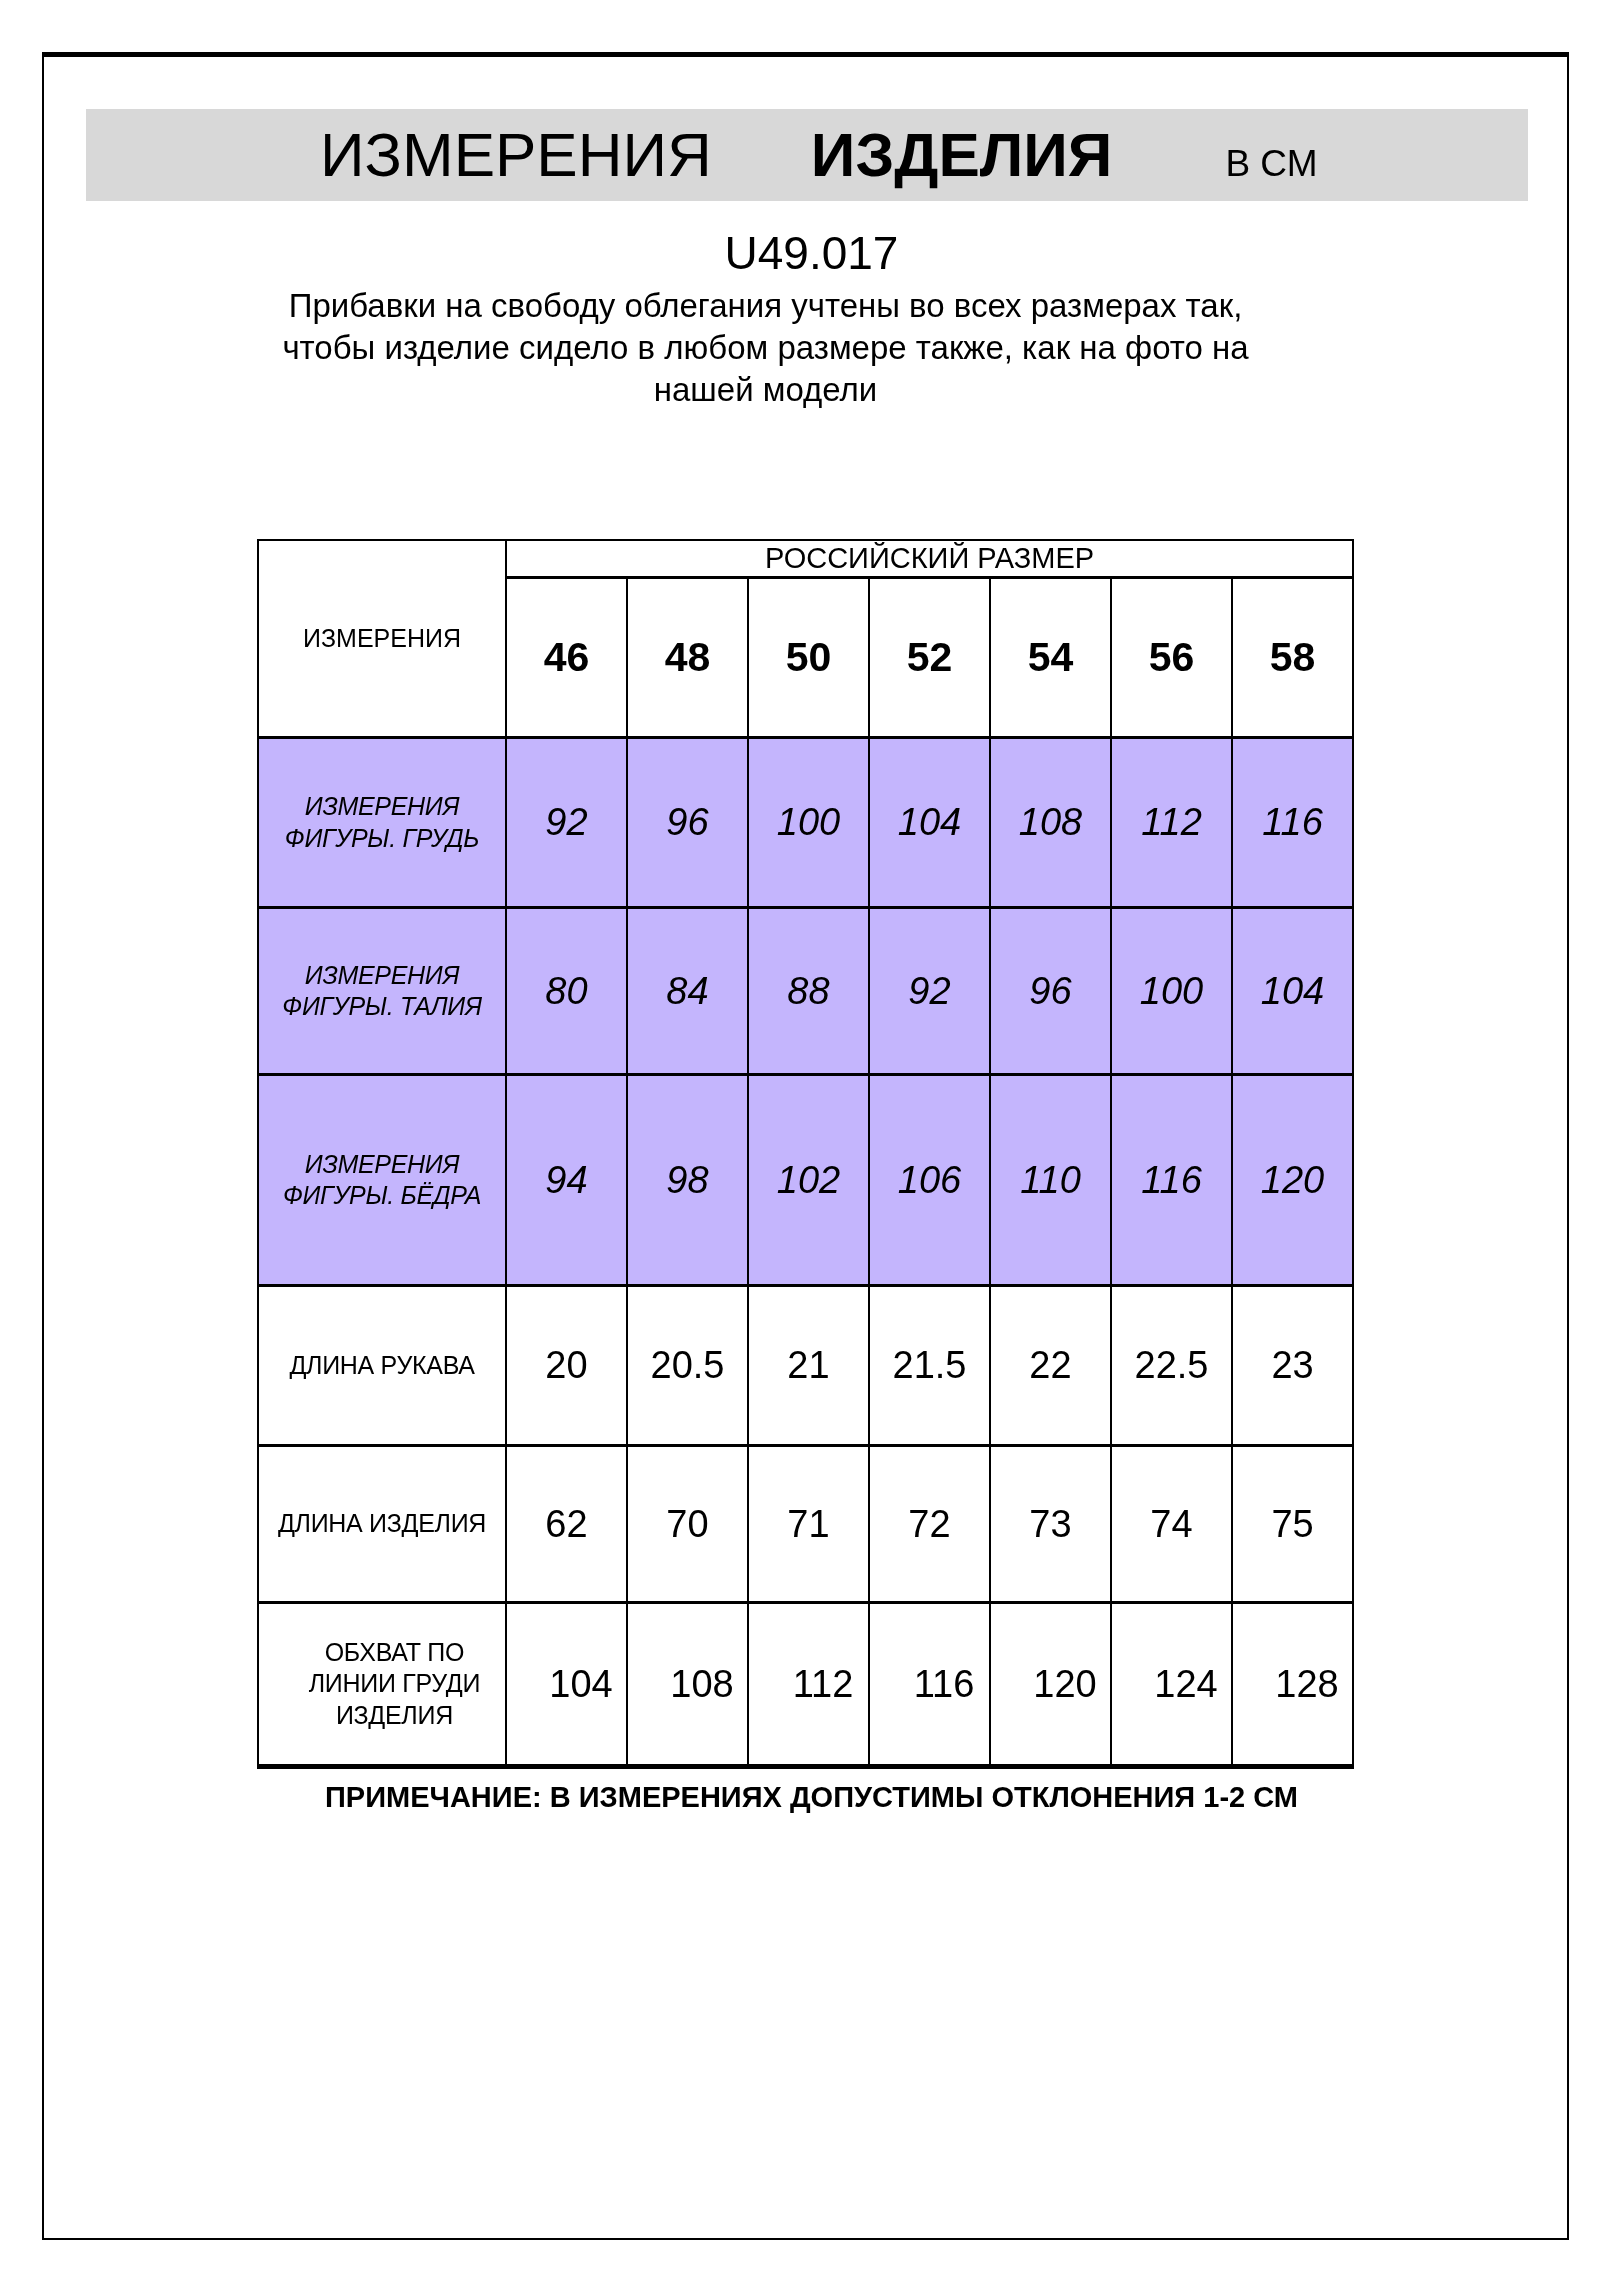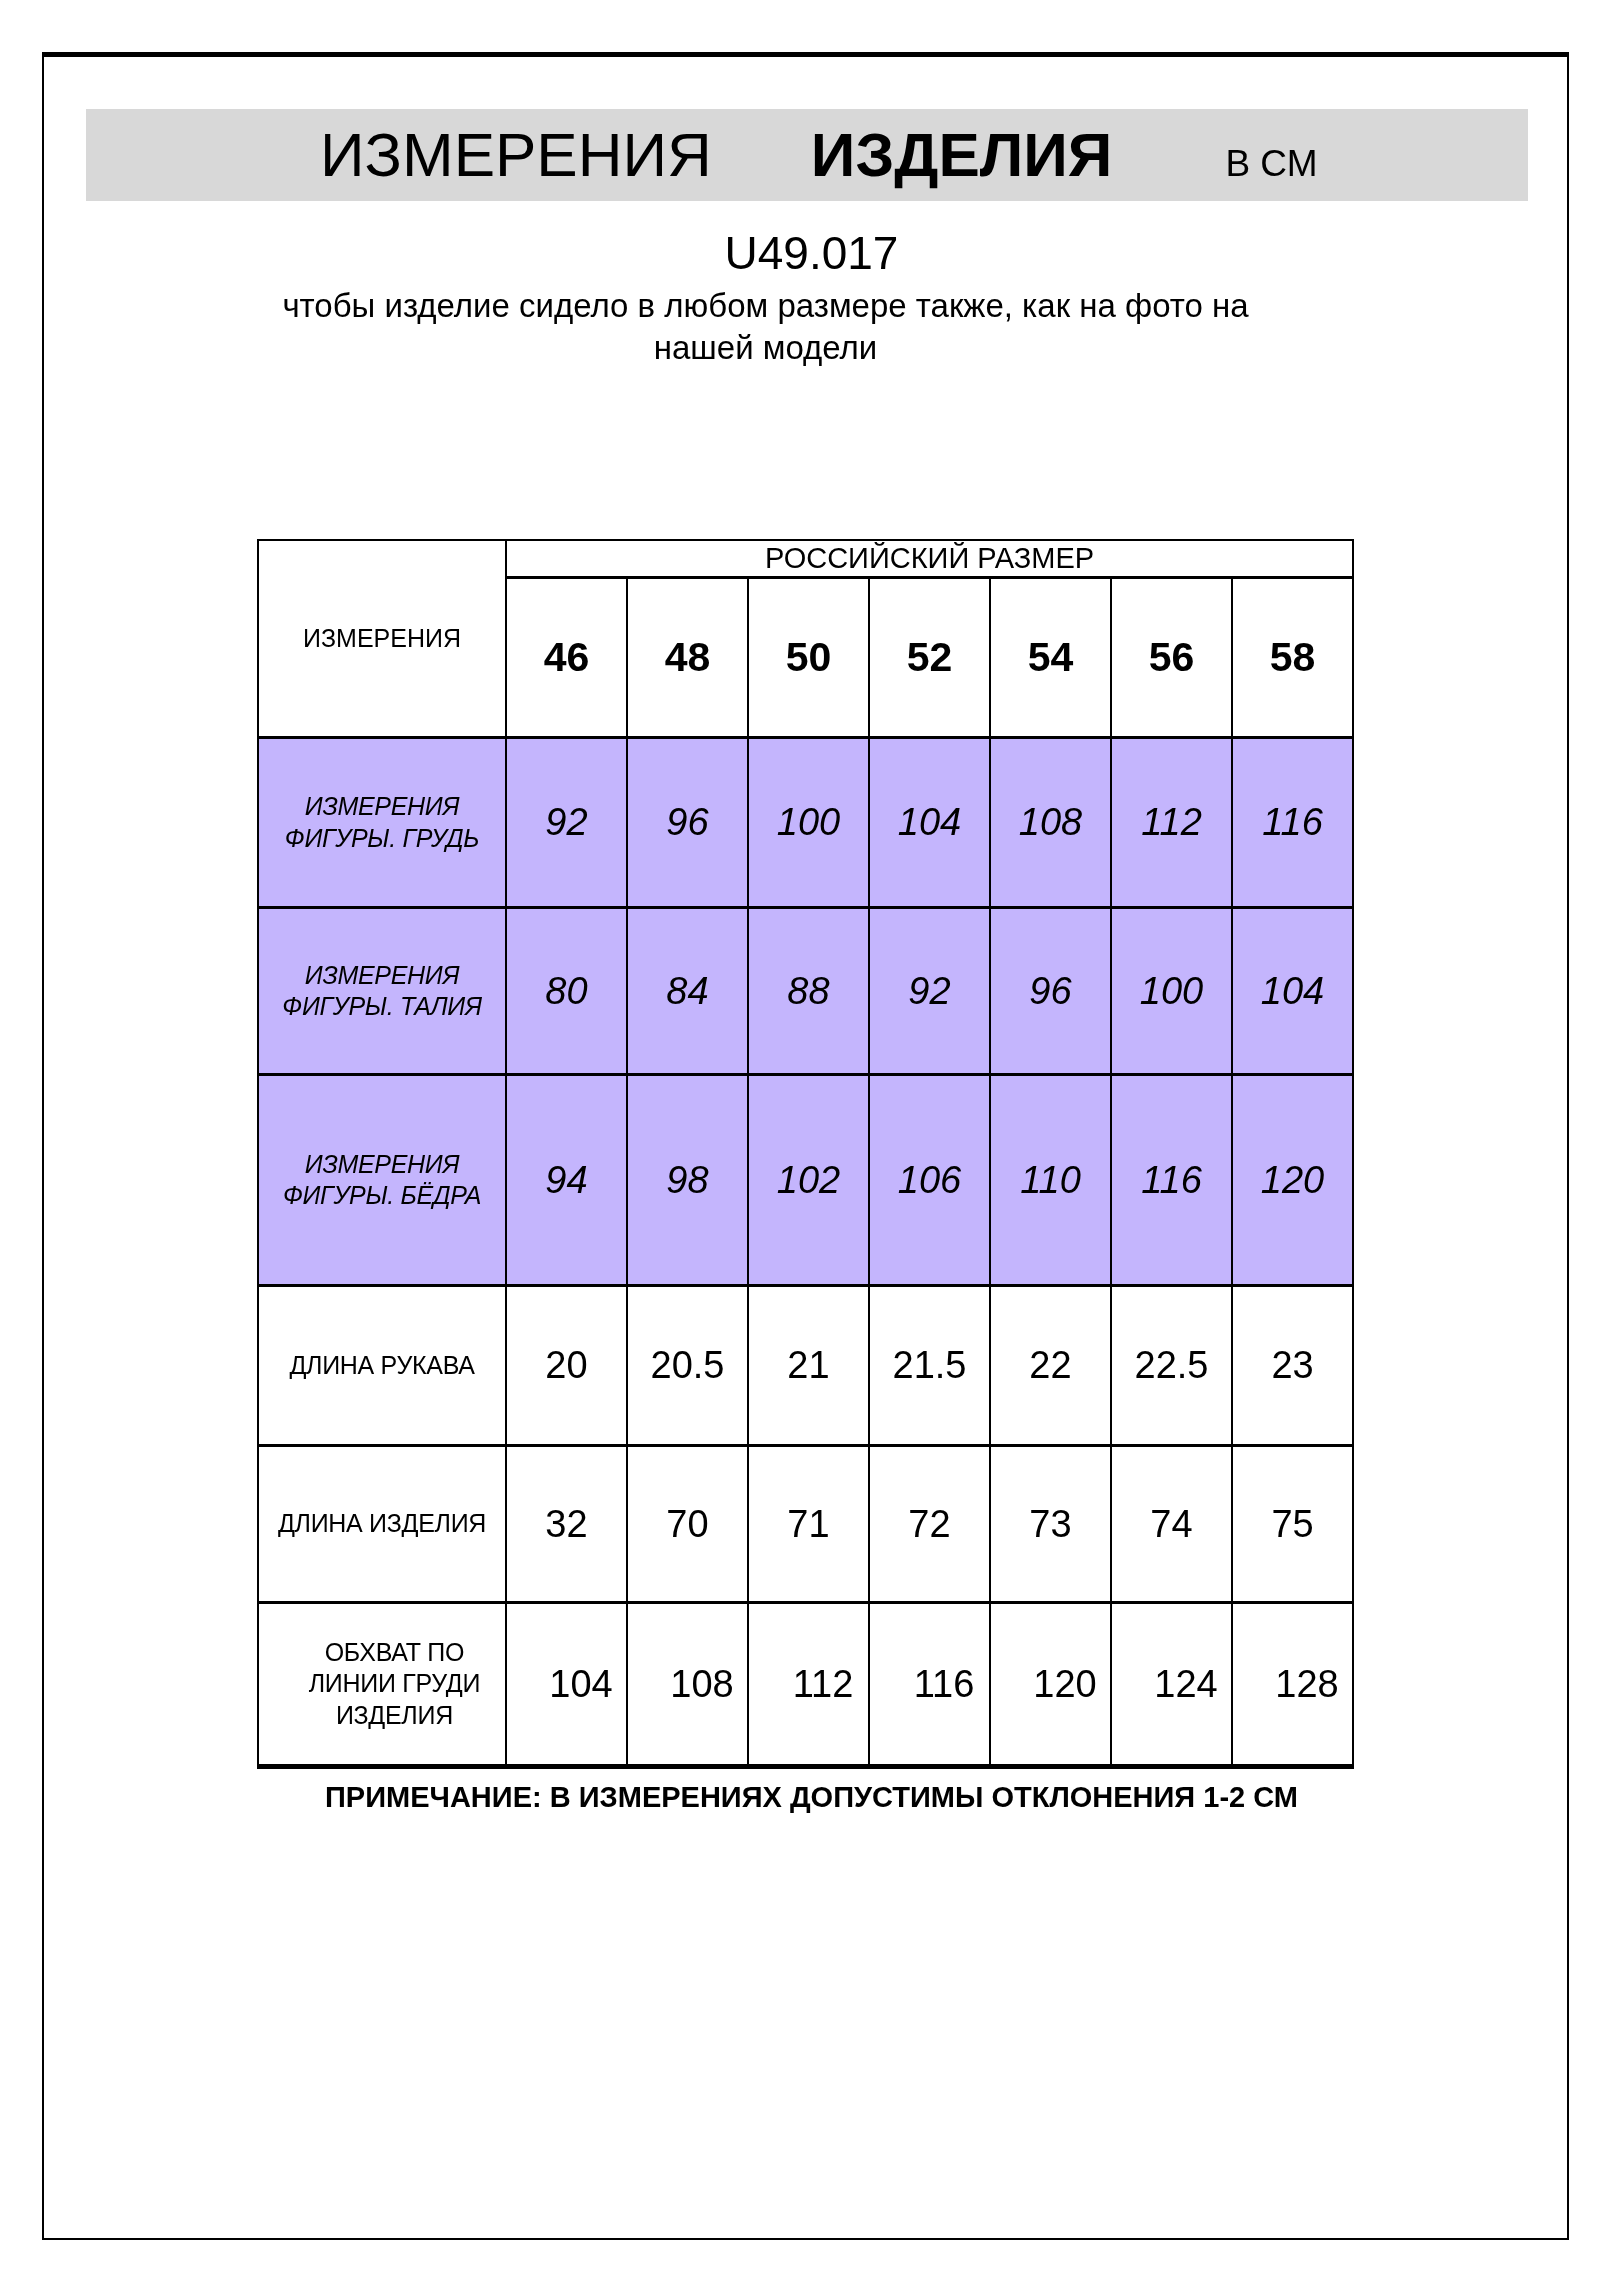--- a/index.html
+++ b/index.html
@@ -64,20 +64,21 @@
 
 <div class="frame"></div>
 
 <div class="banner">
   <span class="t-big m1">ИЗМЕРЕНИЯ</span><span class="t-big t-bold m2">ИЗДЕЛИЯ</span><span class="t-unit m3">В СМ</span>
 </div>
 
 <div class="code">U49.017</div>
 
 <div class="para">
+  <span>Прибавки на свободу облегания учтены во всех размерах так,</span>
   <span>чтобы изделие сидело в любом размере также, как на фото на</span>
   <span>нашей модели</span>
 </div>
 
 <table class="sizes">
   <colgroup>
     <col style="width:248px">
     <col style="width:121px">
       <col style="width:121px">
       <col style="width:121px">
@@ -135,21 +136,21 @@
     <td class="val">20</td>
     <td class="val">20.5</td>
     <td class="val">21</td>
     <td class="val">21.5</td>
     <td class="val">22</td>
     <td class="val">22.5</td>
     <td class="val">23</td>
   </tr>
   <tr style="height:157px">
     <td class="lbl">ДЛИНА ИЗДЕЛИЯ</td>
-    <td class="val">32</td>
+    <td class="val">62</td>
     <td class="val">70</td>
     <td class="val">71</td>
     <td class="val">72</td>
     <td class="val">73</td>
     <td class="val">74</td>
     <td class="val">75</td>
   </tr>
   <tr class="r-last" style="height:164px">
     <td class="lbl">ОБХВАТ ПО ЛИНИИ ГРУДИ ИЗДЕЛИЯ</td>
     <td class="val">104</td>

